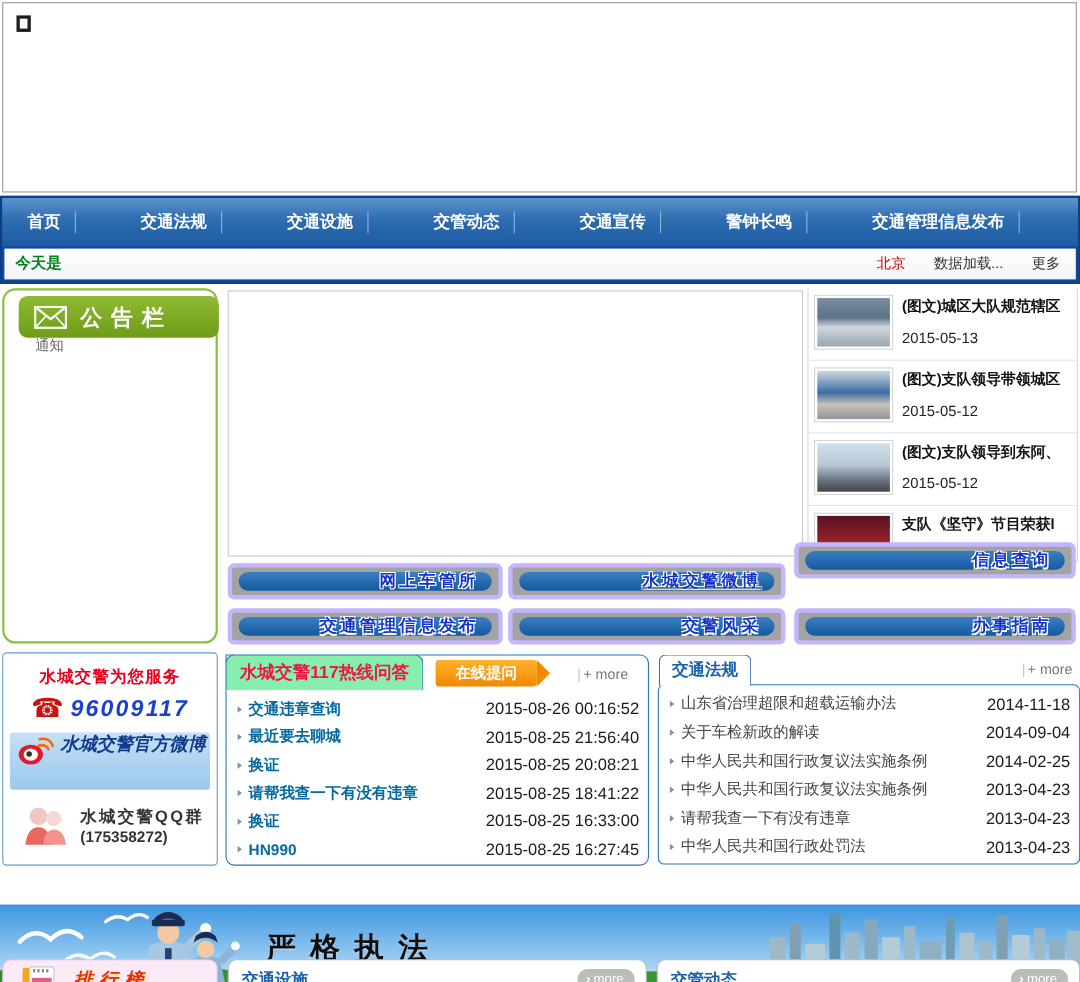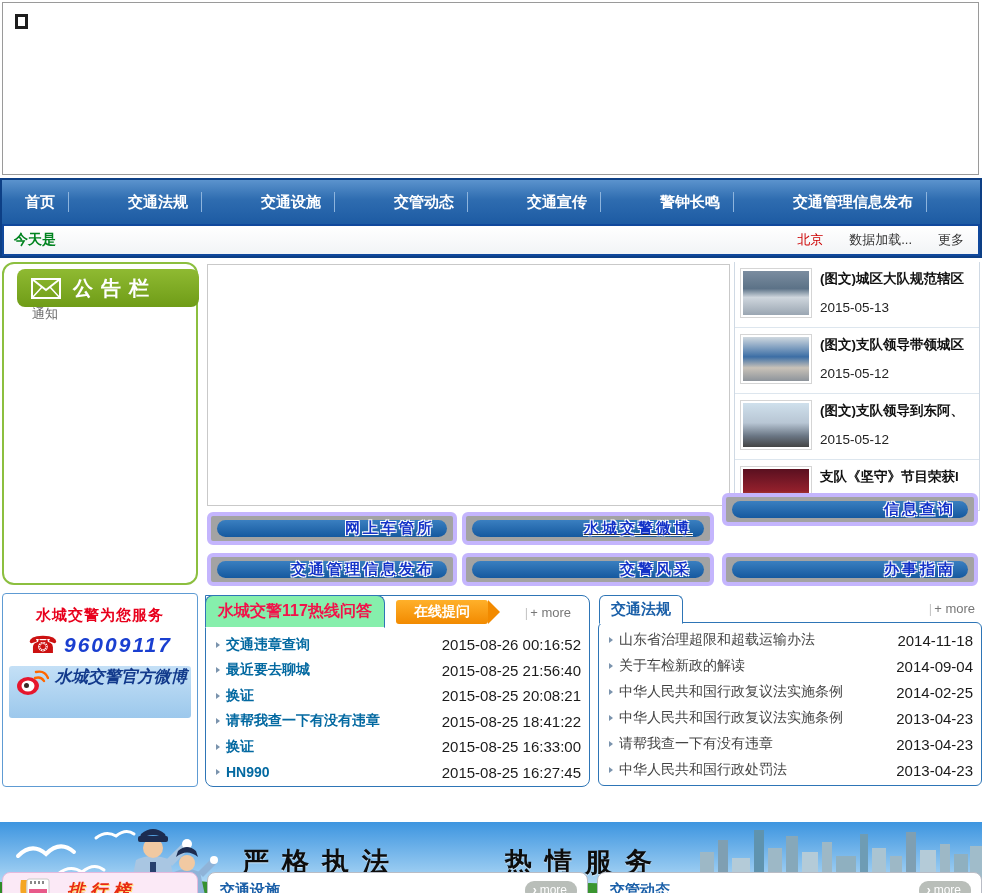--- a/index.html
+++ b/index.html
@@ -254,20 +254,32 @@
   </div>
   <div class="weibo-strip">
     <svg width="34" height="32" viewBox="0 0 34 32" style="margin-left:6px; flex:none;">
       <ellipse cx="13" cy="20" rx="11" ry="9" fill="#e6162d"></ellipse>
       <ellipse cx="13" cy="20" rx="6.5" ry="5.5" fill="#fff"></ellipse>
       <circle cx="11.5" cy="19.5" r="2.5" fill="#3a2a28"></circle>
       <path d="M20,12 Q26,10 29,15" fill="none" stroke="#f60" stroke-width="2.4" stroke-linecap="round"></path>
       <path d="M21,6 Q30,4 33,12" fill="none" stroke="#f60" stroke-width="2.4" stroke-linecap="round"></path>
     </svg>
     <span class="weibo-label">水城交警官方微博</span>
+  </div>
+  <div class="qq-row">
+    <svg width="44" height="40" viewBox="0 0 44 40" style="margin-left:16px; flex:none;">
+      <circle cx="16" cy="12" r="8" fill="#f4c6c0"></circle>
+      <path d="M4,38 Q6,22 16,22 Q26,22 28,38 Z" fill="#e8685f"></path>
+      <circle cx="30" cy="14" r="7" fill="#f8d8d2"></circle>
+      <path d="M20,38 Q22,24 30,24 Q39,24 41,38 Z" fill="#f2948c"></path>
+    </svg>
+    <span class="qq-txt">
+      <div class="qq-title">水城交警QQ群</div>
+      <div class="qq-num">(175358272)</div>
+    </span>
   </div>
 </div>
 
 <div class="qa">
   <div class="qa-tab">
     <span>水城交警117热线问答</span>
   </div>
   <div class="ask-btn">在线提问</div>
   <span class="more-sm">
     <span class="bar">|</span><span>+ more</span>
@@ -407,21 +419,20 @@
       <circle cx="187" cy="22" r="5" fill="#ffffff"></circle>
       <rect x="150" y="40" width="6" height="12" fill="#27406e"></rect>
       <path d="M168,78 L174,50 Q186,44 200,50 L206,78 Z" fill="#8fb3d8"></path>
       <circle cx="187" cy="41" r="8" fill="#f1c9a2"></circle>
       <path d="M176,35 Q187,26 198,35 L196,29 Q187,21 178,29 Z" fill="#1c2c50"></path>
       <path d="M198,50 L212,36 L217,41 L203,55 Z" fill="#8fb3d8"></path>
       <circle cx="214" cy="38" r="4" fill="#ffffff"></circle>
     </g>
   </svg>
   <span class="slogan s1">严格执法</span>
-  <span class="slogan s2">热情服务</span>
 </div>
 
 <div class="rank-box">
   <svg width="34" height="28" viewBox="0 0 34 28" style="margin-left:14px; flex:none;">
     <path d="M4,4 Q2,16 6,27 L12,27 Q8,16 10,4 Z" fill="#f5a623"></path>
     <rect x="10" y="3" width="22" height="24" rx="2" fill="#ffffff" stroke="#c9c9c9"></rect>
     <g fill="#888">
         <rect x="13" y="5" width="2" height="3"></rect>
         <rect x="17" y="5" width="2" height="3"></rect>
         <rect x="21" y="5" width="2" height="3"></rect>

